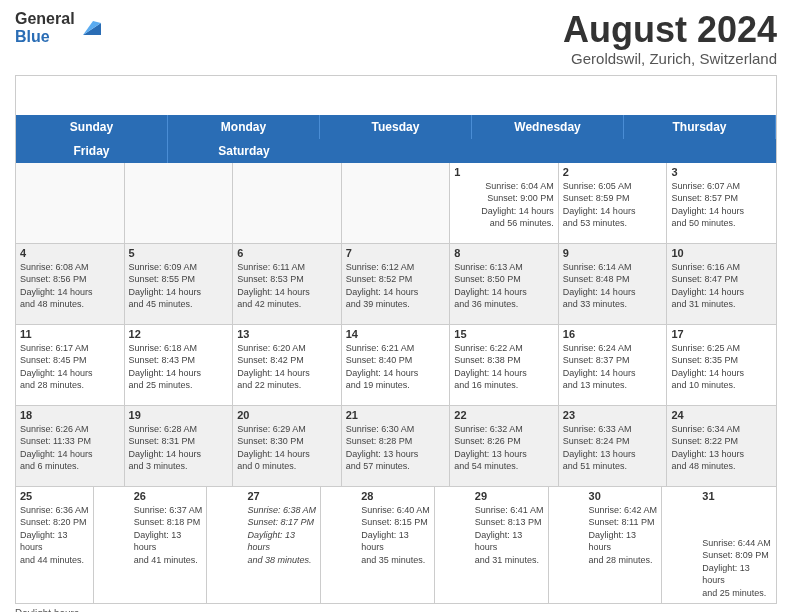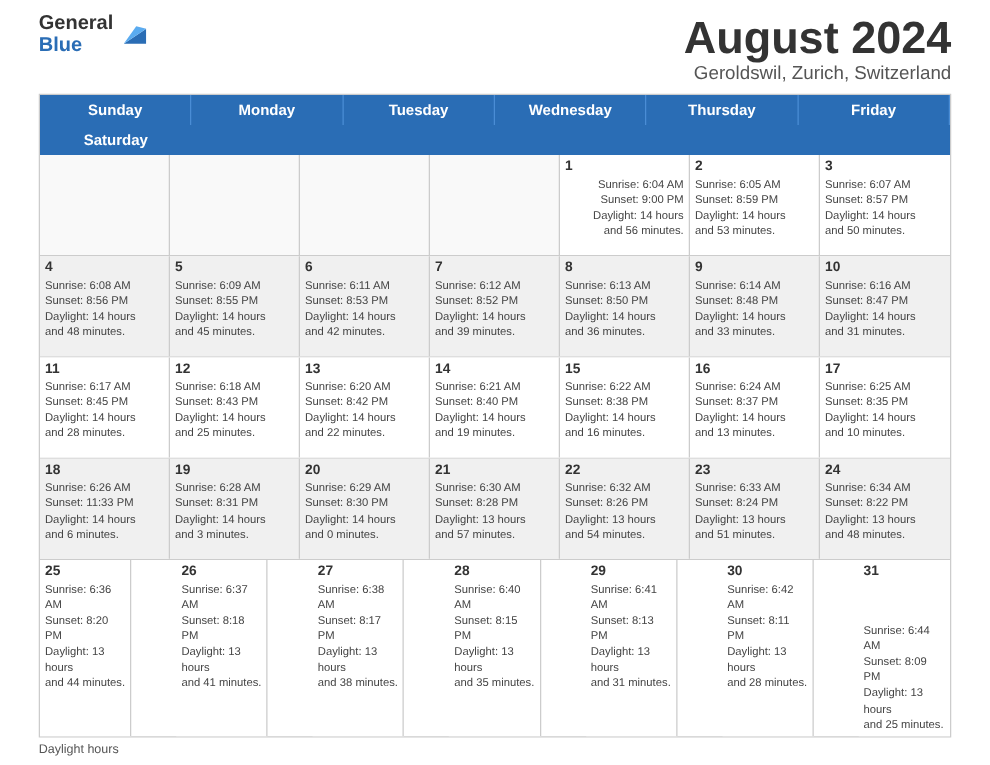--- a/index.html
+++ b/index.html
@@ -6,21 +6,21 @@
     body {
       width: 792px;
       height: 612px;
       font-family: Arial, sans-serif;
       background: #fff;
       overflow: hidden;
     }
     .page {
       width: 792px;
       height: 612px;
-      padding: 10px 31px;
+      padding: 10px 15px;
       display: flex;
       flex-direction: column;
     }
     .header {
       display: flex;
       justify-content: space-between;
       align-items: flex-start;
       margin-bottom: 8px;
     }
     .logo {
@@ -62,22 +62,23 @@
       color: #555;
     }
     .calendar {
       flex: 1;
       display: flex;
       flex-direction: column;
       border: 1px solid #ccc;
     }
     .cal-header {
       display: grid;
-      grid-template-columns: repeat(6, 1fr);
+      grid-template-columns: repeat(5, 1fr);
       background: #2a6db5;
+      margin-top: 39px;
     }
     .cal-header-cell {
       color: #fff;
       font-size: 12px;
       font-weight: bold;
       padding: 5px 6px;
       text-align: center;
       border-right: 1px solid #4a8dd5;
     }
     .cal-header-cell:last-child {
@@ -357,21 +358,21 @@
           </div>
           <div class="cal-cell">
             <span class="day-num">26</span>
             <div class="day-info" style="white-space: pre-line;">Sunrise: 6:37 AM
 Sunset: 8:18 PM
 Daylight: 13 hours
 and 41 minutes.</div>
           </div>
           <div class="cal-cell">
             <span class="day-num">27</span>
-            <div class="day-info" style="white-space: pre-line;">Sunrise: 6:38 AM
+            <div class="day-info" style="white-space: pre-line; font-style: italic;">Sunrise: 6:38 AM
 Sunset: 8:17 PM
 Daylight: 13 hours
 and 38 minutes.</div>
           </div>
           <div class="cal-cell">
             <span class="day-num">28</span>
             <div class="day-info" style="white-space: pre-line;">Sunrise: 6:40 AM
 Sunset: 8:15 PM
 Daylight: 13 hours
 and 35 minutes.</div>

